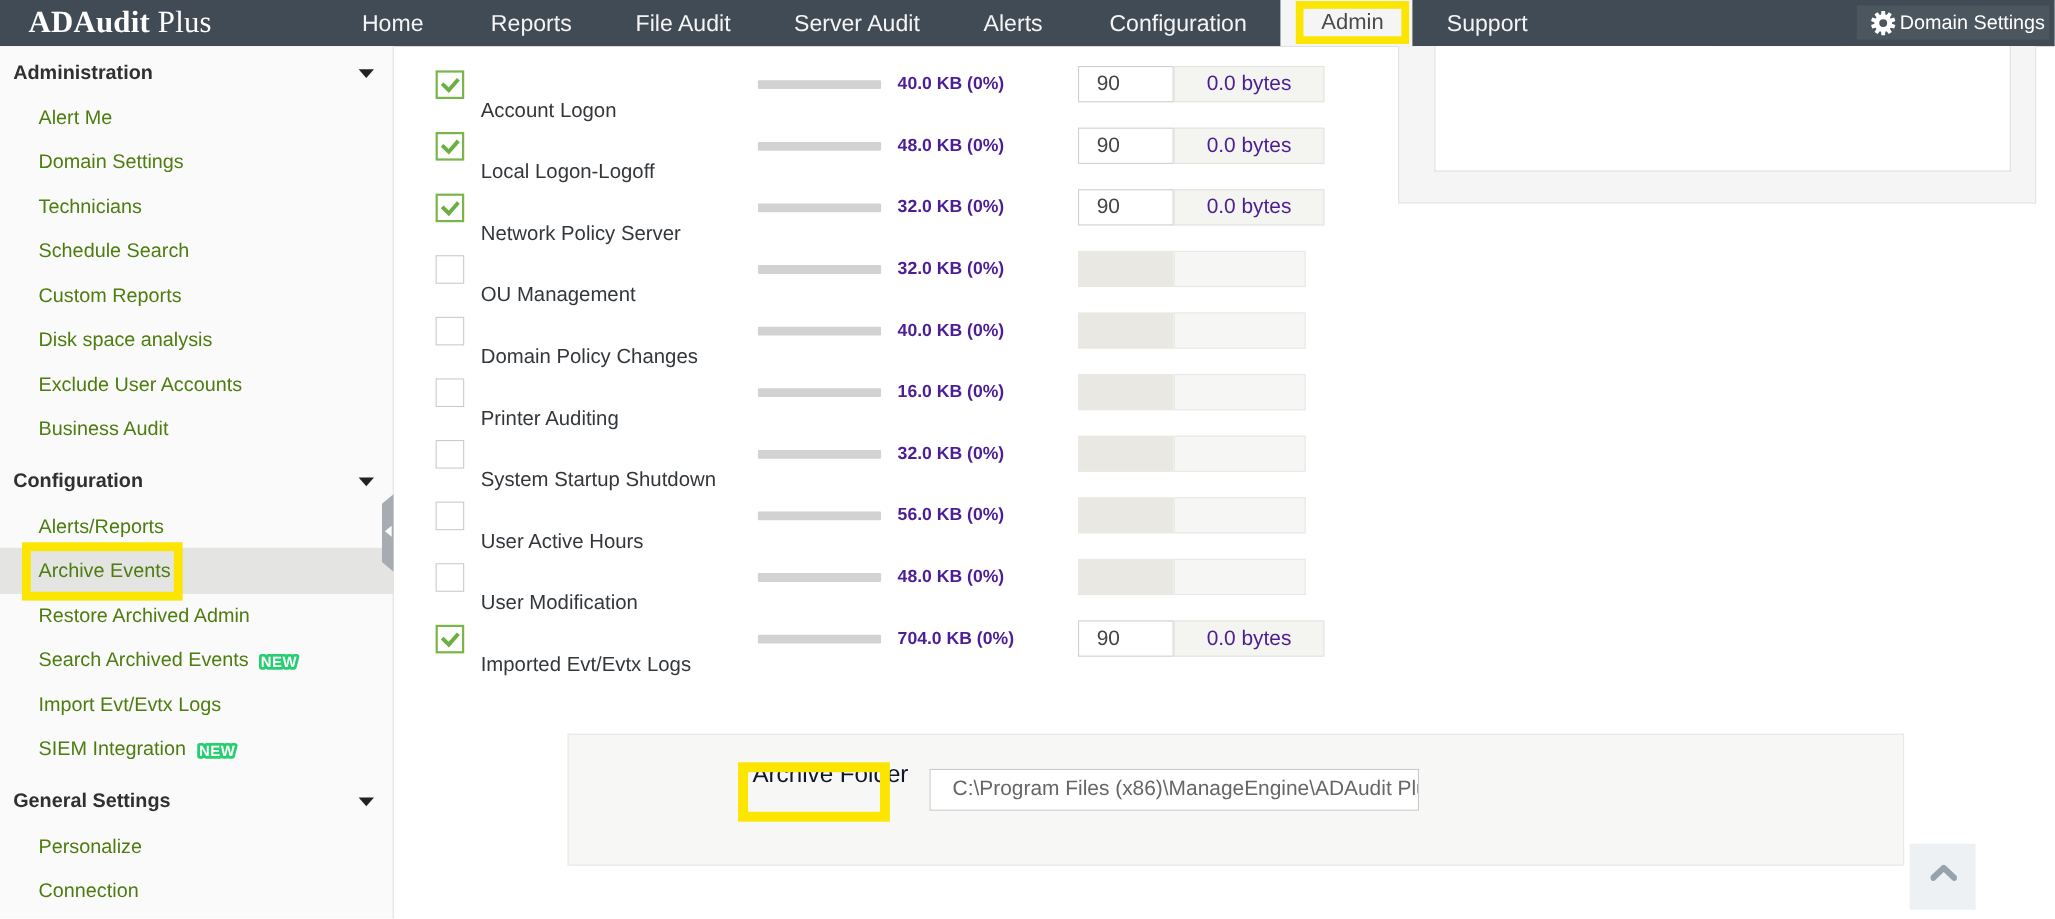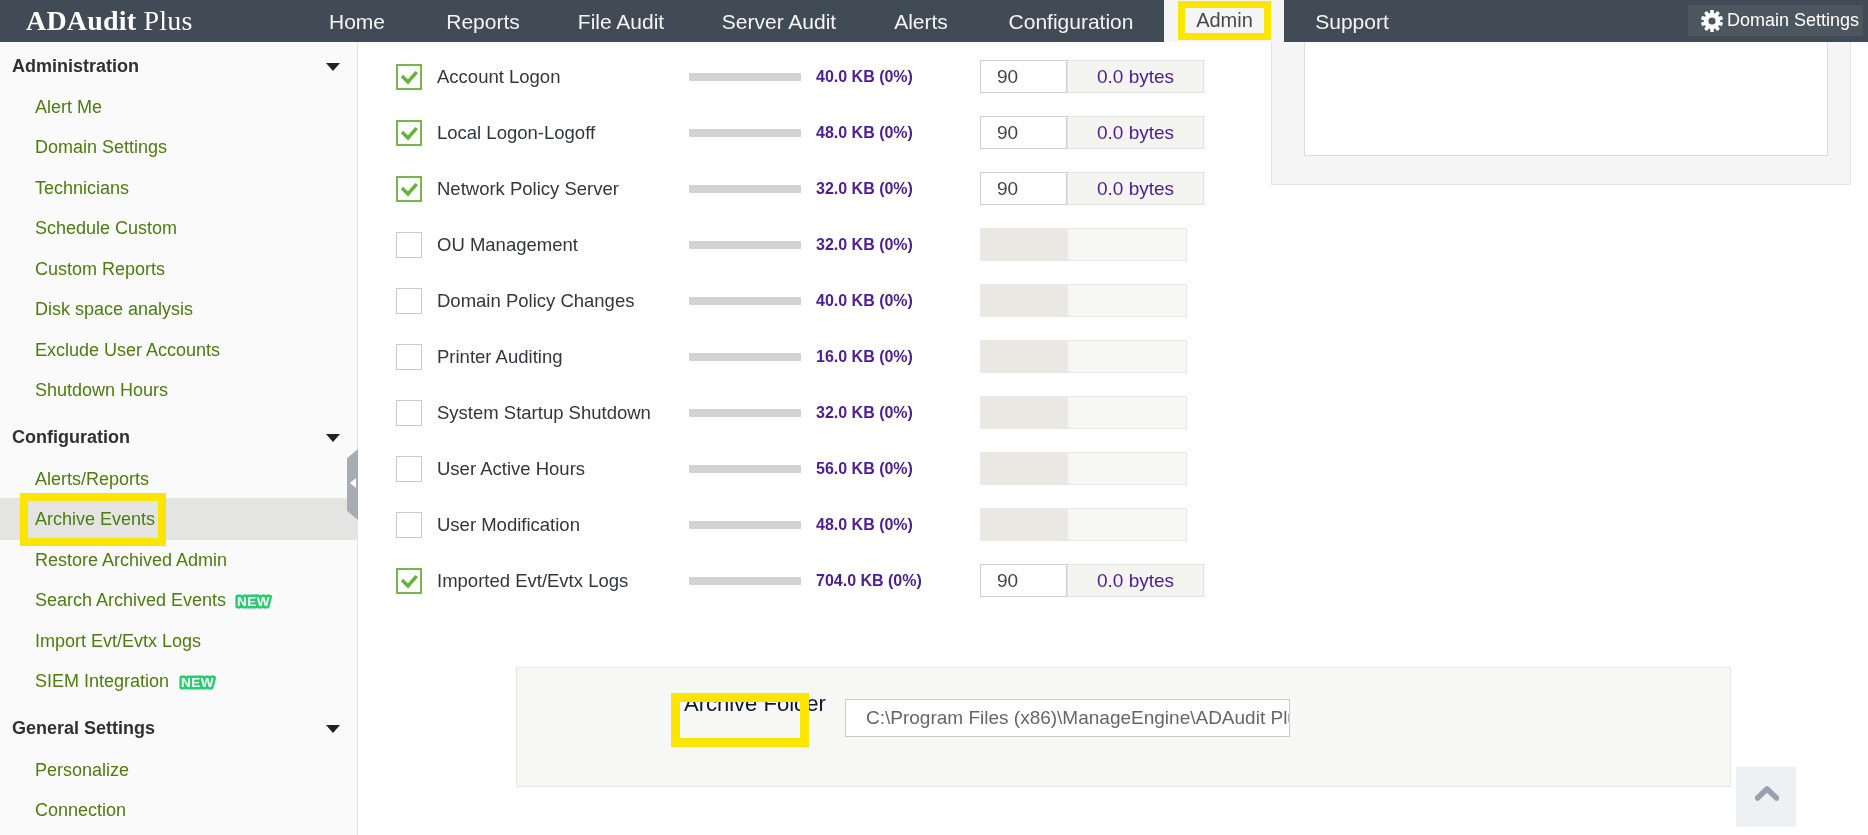--- a/index.html
+++ b/index.html
@@ -2,36 +2,36 @@
 <html><head><meta charset="utf-8">
 <style>
 * { margin:0; padding:0; box-sizing:border-box; }
 html,body { width:1868px; height:835px; background:#fff; font-family:"Liberation Sans", sans-serif; overflow:hidden; position:relative; }
 
 #topbar { position:absolute; left:0; top:0; width:1868px; height:42px; background:#414b55; }
 #logo { position:absolute; left:26px; top:5px; color:#fff; font-size:28px; font-weight:700; letter-spacing:0.2px;font-family:Liberation Serif, serif; }
 #logo span { font-weight:400; }
 .nav { position:absolute; top:10px; transform:translateX(-50%); color:#f4f4f4; font-size:21px; }
 #admintab { position:absolute; left:1164px; top:0; width:120px; height:42px; background:#f5f5f5; }
-#adminbox { position:absolute; left:1178px; top:1px; width:93px; height:39px; border:7px solid #fbe501; background:#f5f5f5; color:#4a4a4a; font-size:20px; text-align:center; line-height:25px; }
+#adminbox { position:absolute; left:1178px; top:1px; width:103px; height:39px; border:7px solid #fbe501; background:#f5f5f5; color:#4a4a4a; font-size:20px; text-align:center; line-height:25px; }
 .tbtn { position:absolute; top:5px; height:31px; background:#4c565f; color:#fff; font-size:18px; line-height:31px; }
 
 #sidebar { position:absolute; left:0; top:42px; width:358px; height:793px; background:#fafafa; border-right:1px solid #dfe3e3; }
 #selrow { position:absolute; left:0; top:456px; width:358px; height:42px; background:#e4e4e2; }
 .hdr { position:absolute; transform:translateY(-50%); font-size:18px; font-weight:700; color:#303030; margin-top:-42px; }
 .itm { position:absolute; transform:translateY(-50%); font-size:18px; color:#4d7c0f; margin-top:-42px; }
 .tri { position:absolute; width:0; height:0; border-left:7px solid transparent; border-right:7px solid transparent; border-top:8px solid #222; margin-top:-42px; }
 #yellow-side { position:absolute; left:20px; top:451px; width:146px; height:53px; border:8px solid #fbe501; }
 #handle { position:absolute; left:347px; top:449px; width:11px; height:71px; background:#a6acb2; clip-path:polygon(100% 0,100% 100%,0 87%,0 13%); }
 #handle-arrow { position:absolute; left:350px; top:478px; width:0; height:0; border-top:5px solid transparent; border-bottom:5px solid transparent; border-right:6px solid #fff; }
 
 .cb { position:absolute; width:26px; height:26px; background:#fff; }
 .cb.on { border:2px solid #7ab54a; }
 .cb.off { border:1px solid #cbcbcb; }
-.lbl { position:absolute; transform:translateY(-50%); font-size:18.5px; color:#33373b; }
+.lbl { position:absolute; transform:translateY(-50%); font-size:18.5px; color:#33373b;margin-top:23px; }
 .bar { position:absolute; width:112px; height:8px; background:#d2d2d2; border-radius:1px; }
 .blue { position:absolute; transform:translateY(-50%); font-size:16px; color:#4c1d95;font-weight:bold; }
 .inp { position:absolute; width:87px; height:33px; background:#fff; border:1px solid #cfcfcf; font-size:19px; color:#444; line-height:31px; padding-left:16px; }
 .byt { position:absolute; width:137px; height:33px; background:#f4f4f1; border:1px solid #e3e3e0; font-size:19px; color:#4c1d95; line-height:31px; text-align:center; }
 .inpd { position:absolute; width:87px; height:33px; background:#e9e8e2; }
 .bytd { position:absolute; width:120px; height:33px; background:#f6f6f4; border:1px solid #e8e8e6; }
 
 #trp-outer { position:absolute; left:1271px; top:42px; width:580px; height:143px; background:#f5f5f5; border:1px solid #e3e3e3; border-top:none; }
 #trp-inner { position:absolute; left:32px; top:0px; width:524px; height:114px; background:#fff; border:1px solid #ddd; border-top:none; }
 
@@ -69,25 +69,25 @@
 <div id="admintab"></div>
 <div id="adminbox">Admin</div>
 
 <div id="sidebar">
   <div id="selrow"></div>
   <div class="hdr" style="left:12px;top:66px">Administration</div>
 <div class="tri" style="left:326px;top:63px"></div>
 <div class="itm" style="left:35px;top:107px">Alert Me</div>
 <div class="itm" style="left:35px;top:147px">Domain Settings</div>
 <div class="itm" style="left:35px;top:188px">Technicians</div>
-<div class="itm" style="left:35px;top:228px">Schedule Custom</div>
+<div class="itm" style="left:35px;top:228px">Schedule Search</div>
 <div class="itm" style="left:35px;top:269px">Custom Reports</div>
 <div class="itm" style="left:35px;top:309px">Disk space analysis</div>
 <div class="itm" style="left:35px;top:350px">Exclude User Accounts</div>
-<div class="itm" style="left:35px;top:390px">Shutdown Hours</div>
+<div class="itm" style="left:35px;top:390px">Business Audit</div>
 <div class="hdr" style="left:12px;top:437px">Configuration</div>
 <div class="tri" style="left:326px;top:434px"></div>
 <div class="itm" style="left:35px;top:479px">Alerts/Reports</div>
 <div class="itm" style="left:35px;top:519px">Archive Events</div>
 <div class="itm" style="left:35px;top:560px">Restore Archived Admin</div>
 <div class="itm" style="left:35px;top:600px">Search Archived Events</div>
 <div class="itm" style="left:35px;top:641px">Import Evt/Evtx Logs</div>
 <div class="itm" style="left:35px;top:681px">SIEM Integration</div>
 <div class="hdr" style="left:12px;top:728px">General Settings</div>
 <div class="tri" style="left:326px;top:725px"></div>

